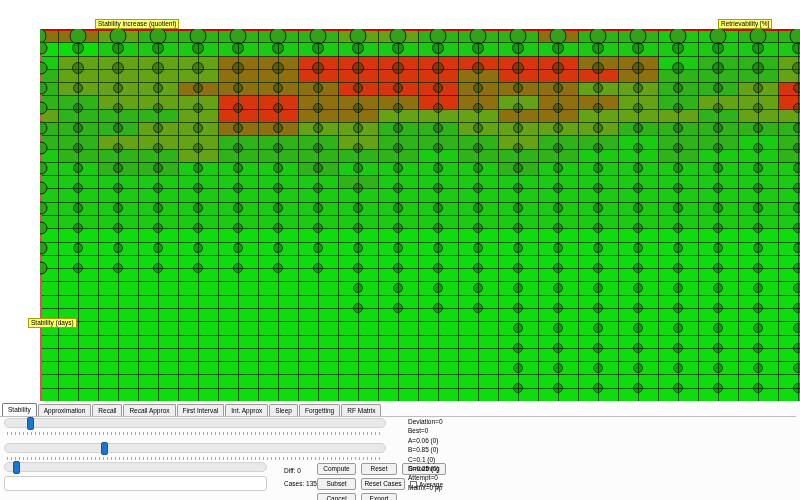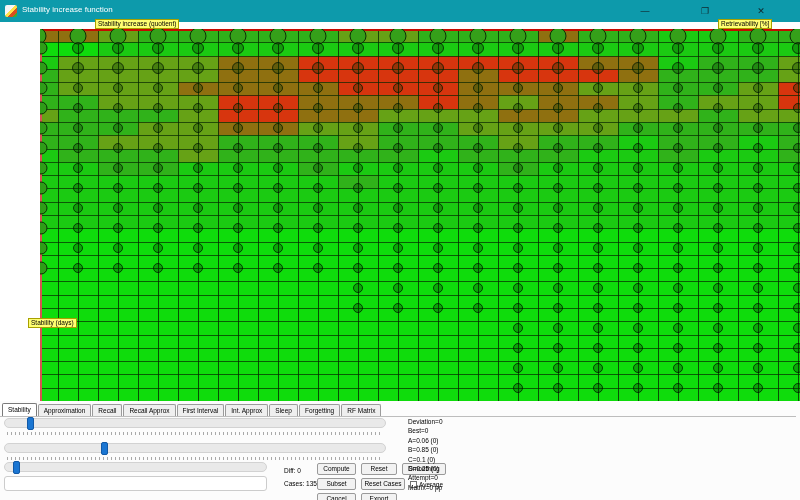--- a/index.html
+++ b/index.html
@@ -79,27 +79,20 @@
   .chk-label { font-size:6.5px; color:#000; }
 
   .stats-block { position:absolute; left:408px; top:16px; }
   .stats-block div { font-size:6.5px; color:#000; line-height:9.4px; }
 </style>
 </head>
 <body>
 
 <div class="window">
 
-  <div class="titlebar">
-    <div class="app-icon"></div>
-    <div class="title-text">Stability increase function</div>
-    <div class="caption-btn btn-min">—</div>
-    <div class="caption-btn btn-max">❐</div>
-    <div class="caption-btn btn-close">✕</div>
-  </div>
 
   <div class="ylabel lab-quotient">Stability increase (quotient)</div>
   <div class="ylabel lab-retr">Retrievability [%]</div>
   <div class="ylabel lab-days">Stability (days)</div>
 
   <div class="chart">
     <div id="cells">
         <div style="left: 0px; top: 0px; width: 18px; height: 13.7857px; background: rgb(143, 112, 16);"></div>
         <div style="left: 18px; top: 0px; width: 40px; height: 13.7857px; background: rgb(143, 112, 16);"></div>
         <div style="left: 58px; top: 0px; width: 40px; height: 13.7857px; background: rgb(102, 162, 22);"></div>

